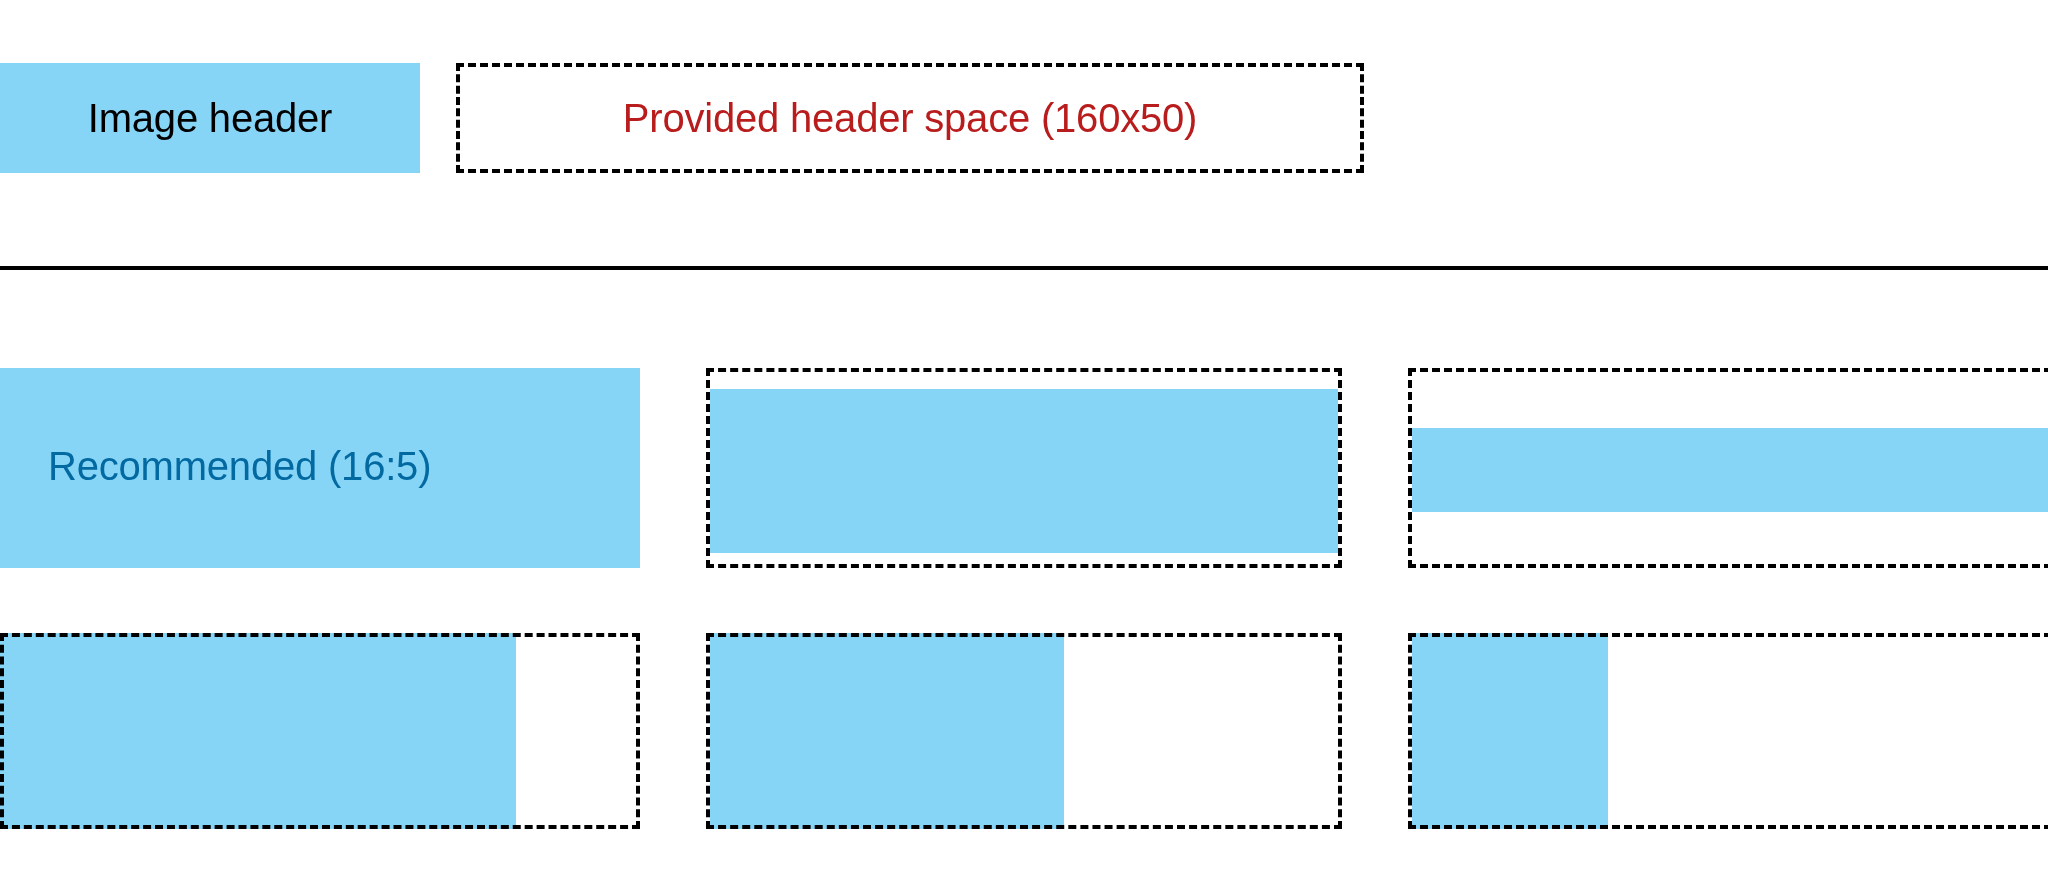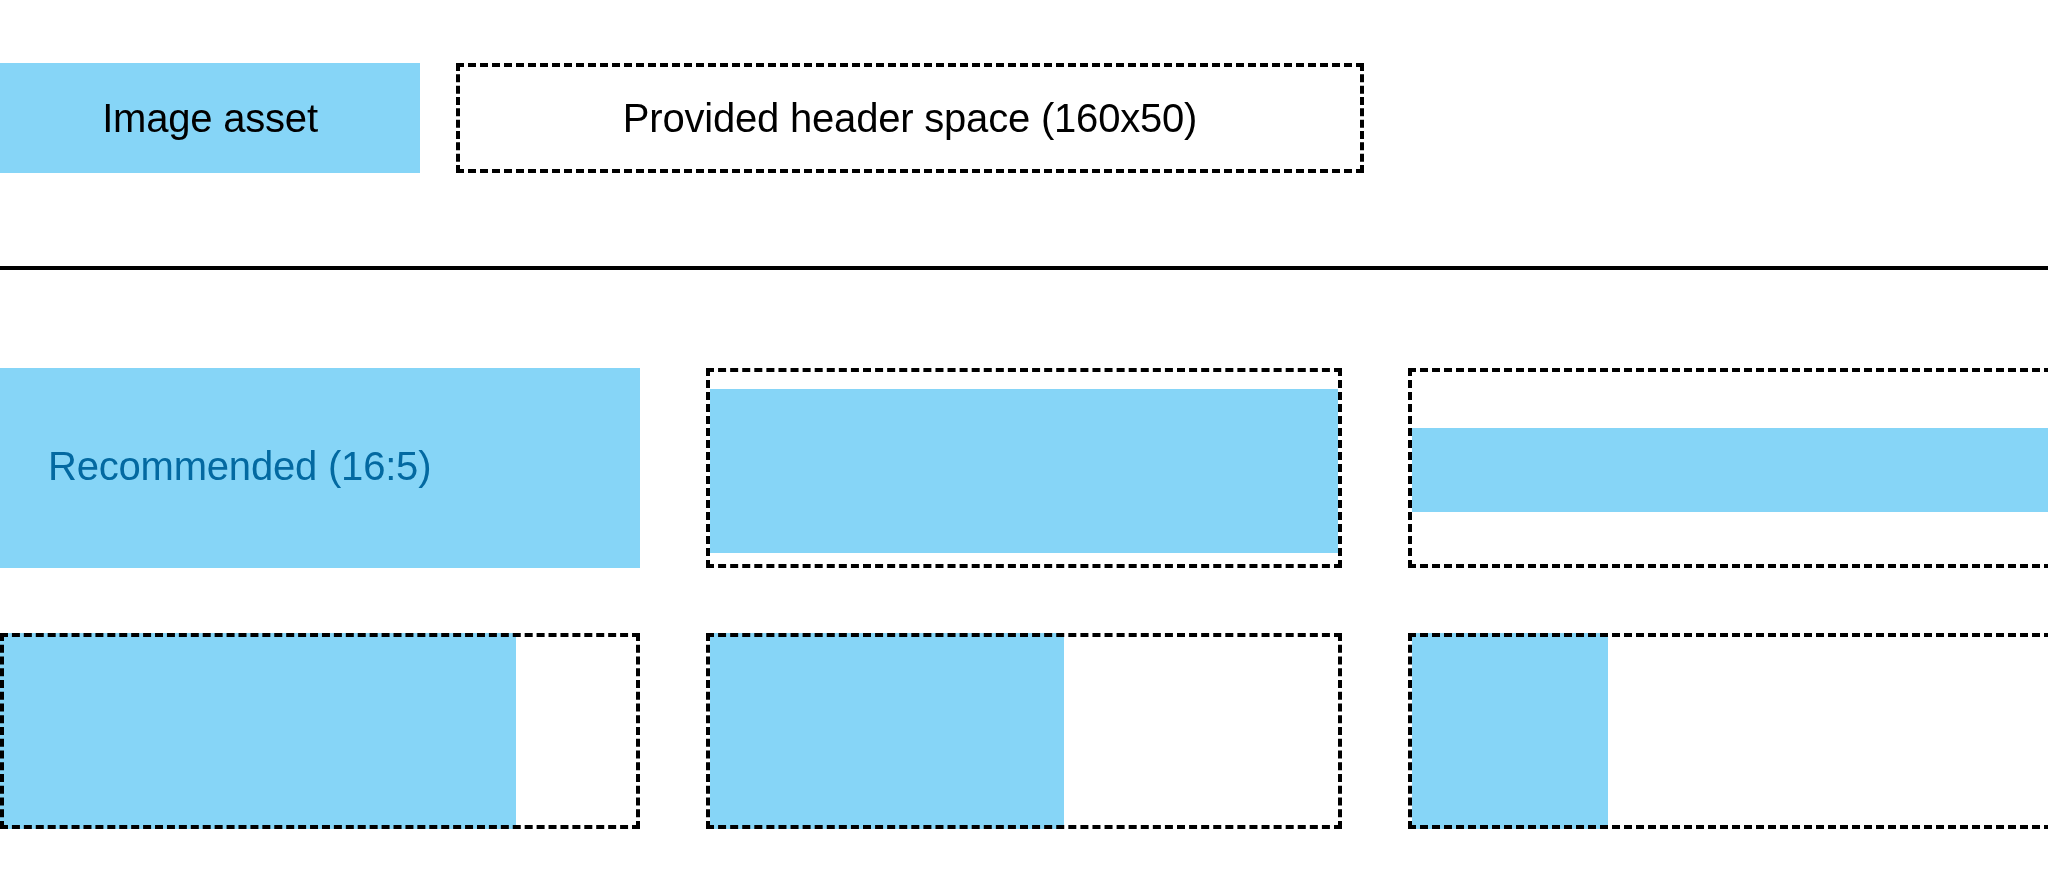--- a/index.html
+++ b/index.html
@@ -35,21 +35,21 @@
   }
 
   .dash-frame {
     border: 4px dashed #000000;
     background: transparent;
     display: flex;
     align-items: center;
     justify-content: center;
   }
   .frame-label {
-    color: #000000;
+    color: #b91c1c;
     font-size: 40px;
     line-height: 1;
     letter-spacing: -0.2px;
     white-space: nowrap;
   }
 
   
   .divider {
     background: #000000;
     height: 4px;
@@ -72,21 +72,21 @@
     font-size: 40px;
     line-height: 1;
     letter-spacing: -0.2px;
     white-space: nowrap;
   }
 </style>
 </head>
 <body>
 
 <div class="abs swatch" style="--fill:#86d5f7; left:0px; top:63px; width:420px; height:110px;">
-  <span class="swatch-label">Image asset</span>
+  <span class="swatch-label">Image header</span>
 </div>
 
 <div class="abs dash-frame" style="left:456px; top:63px; width:908px; height:110px;">
   <span class="frame-label">Provided header space (160x50)</span>
 </div>
 
 <div class="abs divider" style="left:0px; top:266px; width:2048px;"></div>
 
 <div>
 

